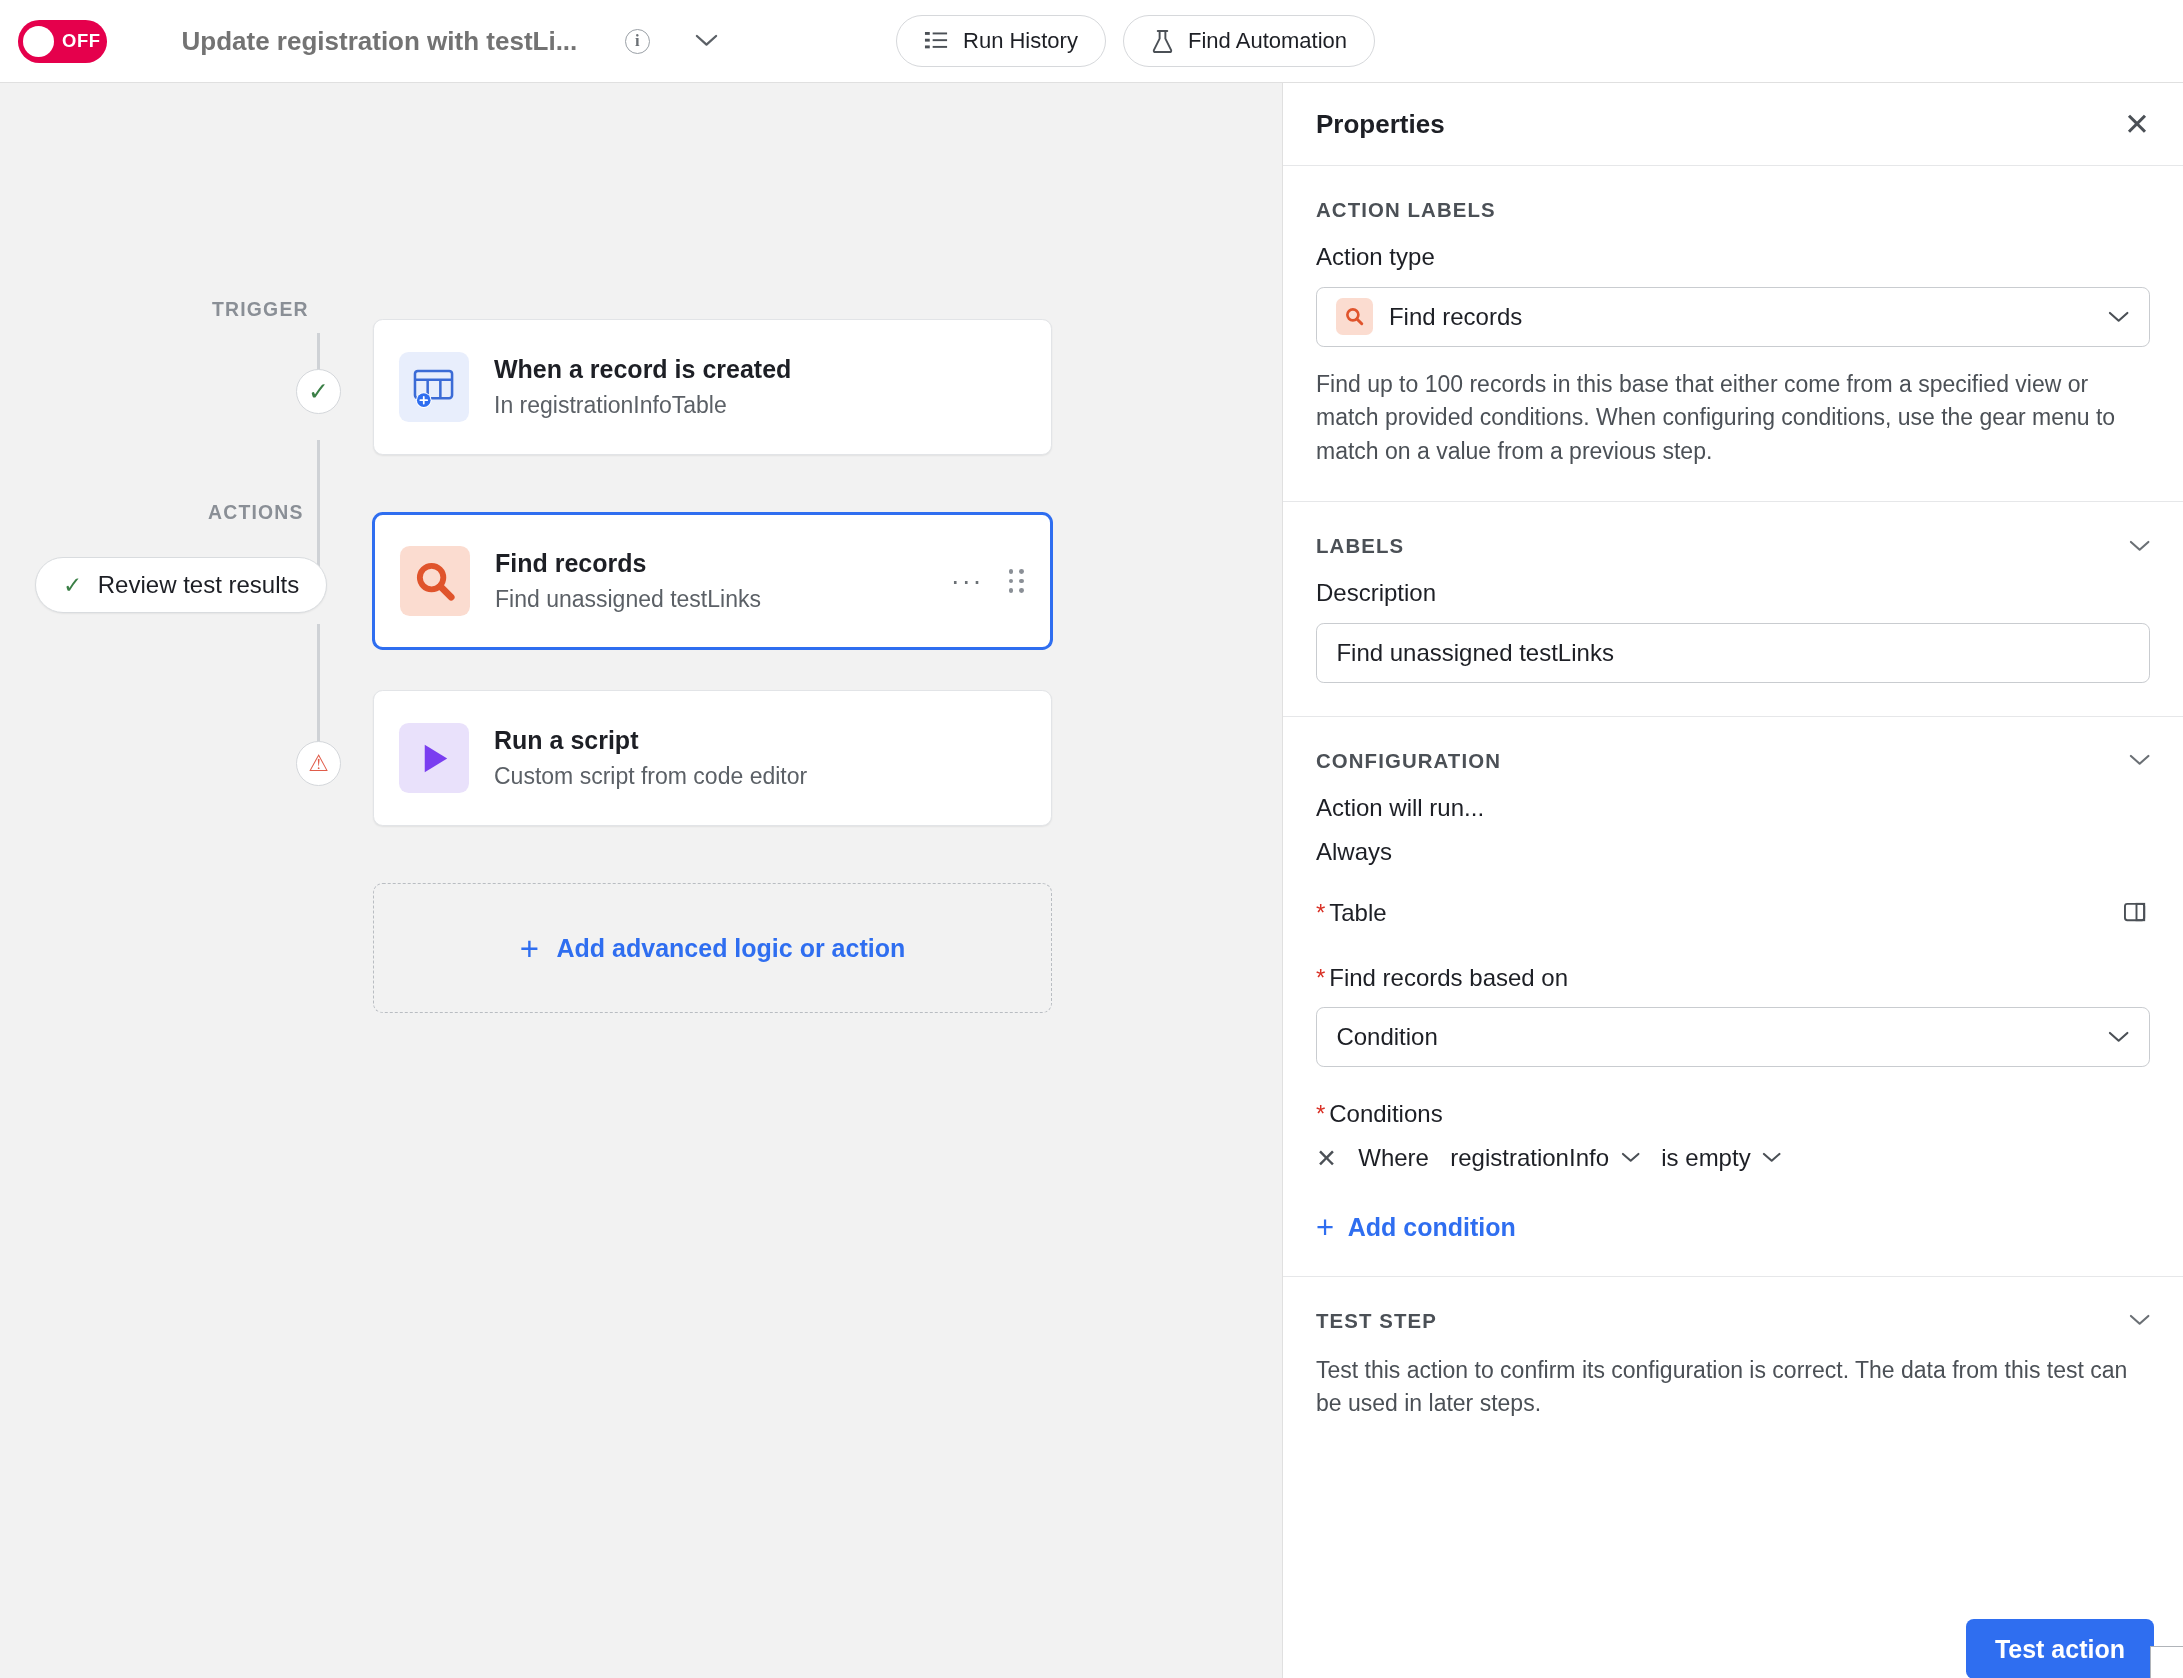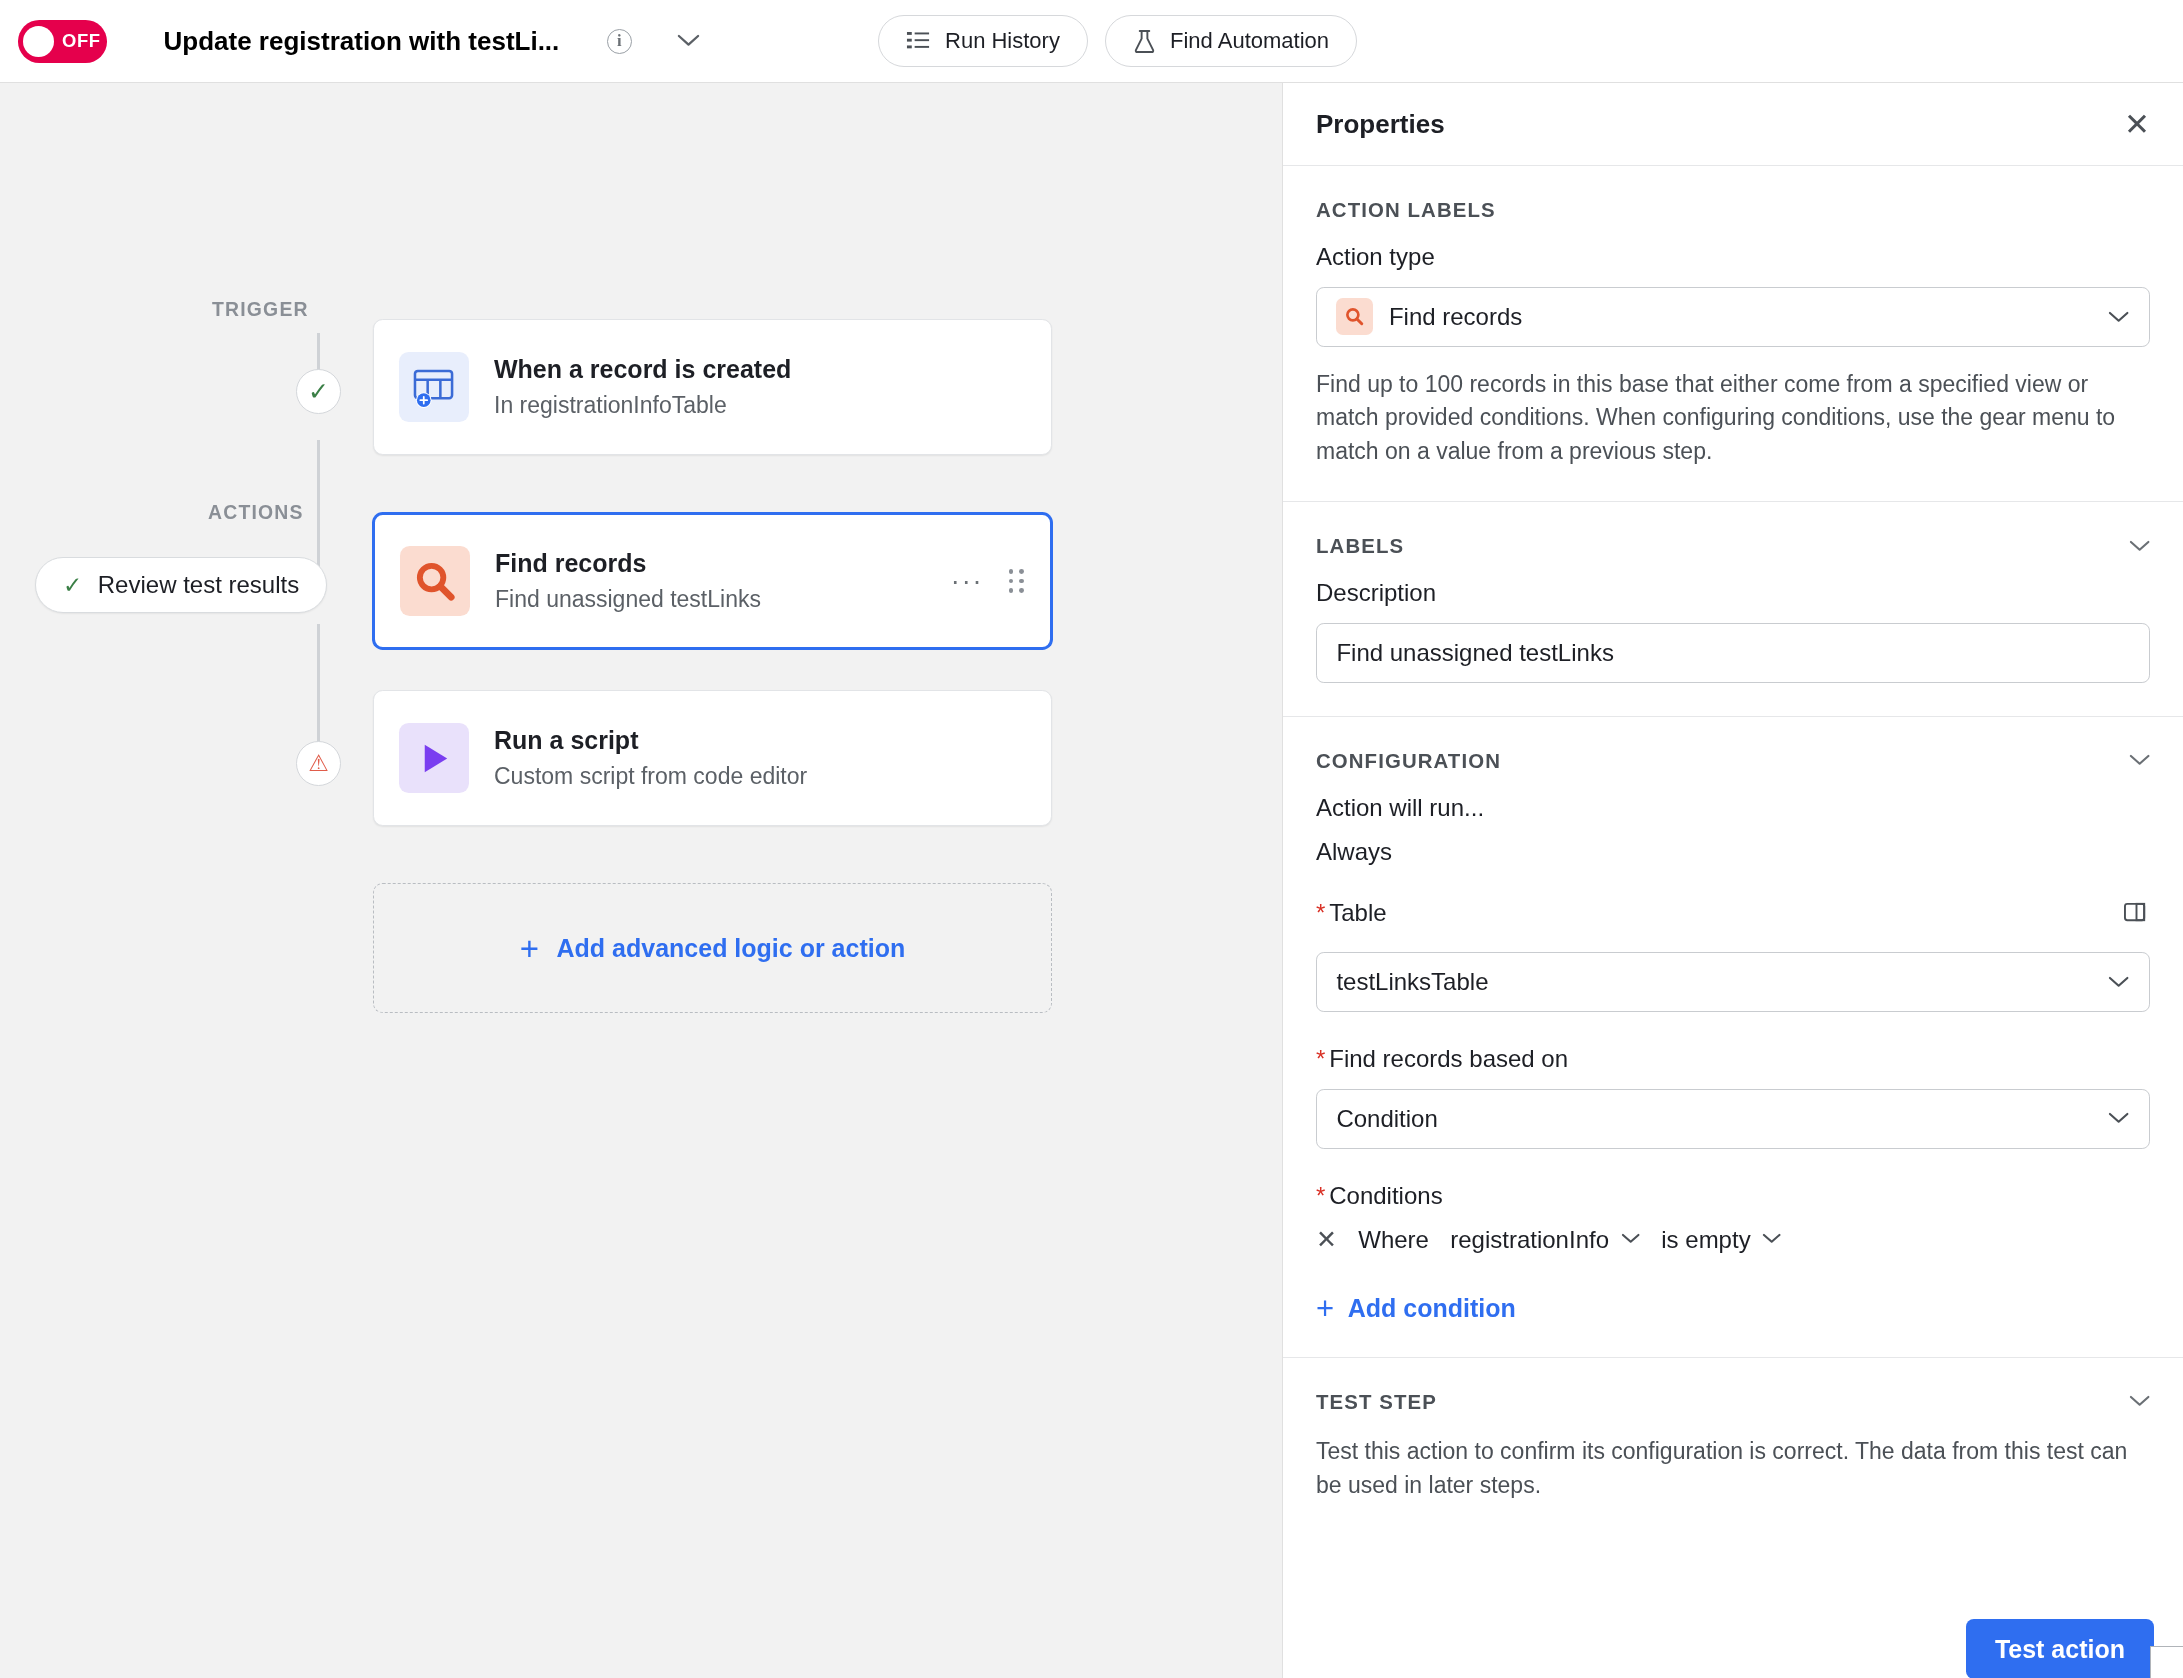--- a/index.html
+++ b/index.html
@@ -42,24 +42,24 @@
     letter-spacing: 0.5px;
   }
   .toggle-knob {
     width: 31px; height: 31px;
     border-radius: 50%;
     background: #fff;
     flex: 0 0 31px;
   }
   .toggle-label { margin-left: 7.8px; }
   .automation-title {
-    margin-left: 25px;
+    margin-left: 43px;
     font-size: 26px;
     font-weight: bold;
-    color: #000000;
+    color: #737373;
     white-space: nowrap;
   }
   .info-icon {
     margin-left: 15.5px;
     width: 25px; height: 25px;
     border-radius: 50%;
     border: 1.9px solid #9aa0a6;
     color: #6b7075;
     font-size: 16.5px;
     font-weight: bold;
@@ -544,28 +544,20 @@
             <div class="field-label" style="margin-bottom:4px;">
               <span class="req">*</span><span>Table</span>
             </div>
             <span>
               <svg width="27" height="25" viewBox="0 0 28 26">
                 <rect x="2" y="4" width="20" height="17" rx="2.5" fill="none" stroke="#4b5056" stroke-width="2"></rect>
                 <rect x="14" y="4" width="8" height="17" fill="none" stroke="#4b5056" stroke-width="2"></rect>
               </svg>
             </span>
           </div>
-          <div class="select mt18">
-            <span>testLinksTable</span>
-            <span class="caret">
-              <svg width="21.3" height="12.6" viewBox="0 0 22 13">
-                  <path d="M2 2 L11 10 L20 2" fill="none" stroke="#4b5056" stroke-width="2.2" stroke-linecap="round" stroke-linejoin="round"></path>
-                </svg>
-            </span>
-          </div>
 
           <div class="field-label mt26">
             <span class="req">*</span><span>Find records based on</span>
           </div>
           <div class="select">
             <span>Condition</span>
             <span class="caret">
               <svg width="21.3" height="12.6" viewBox="0 0 22 13">
                   <path d="M2 2 L11 10 L20 2" fill="none" stroke="#4b5056" stroke-width="2.2" stroke-linecap="round" stroke-linejoin="round"></path>
                 </svg>

